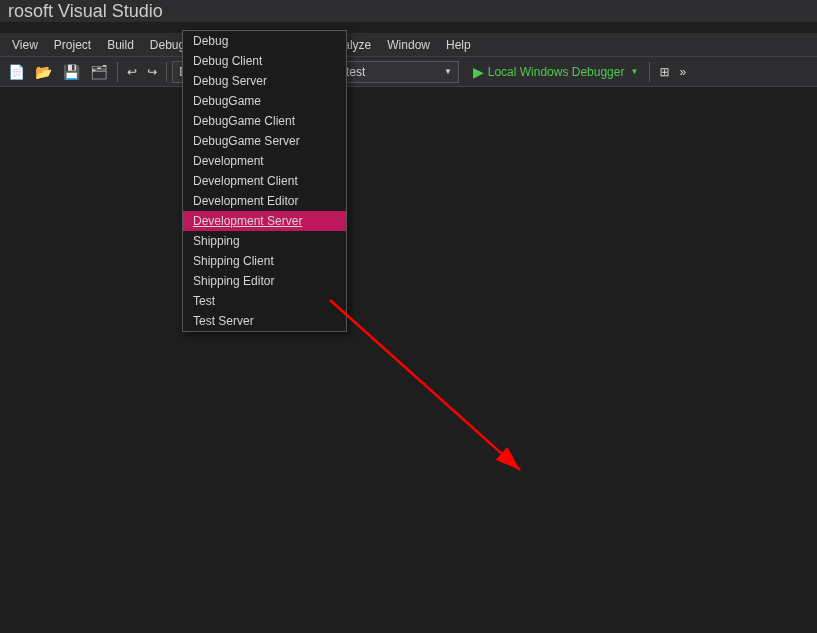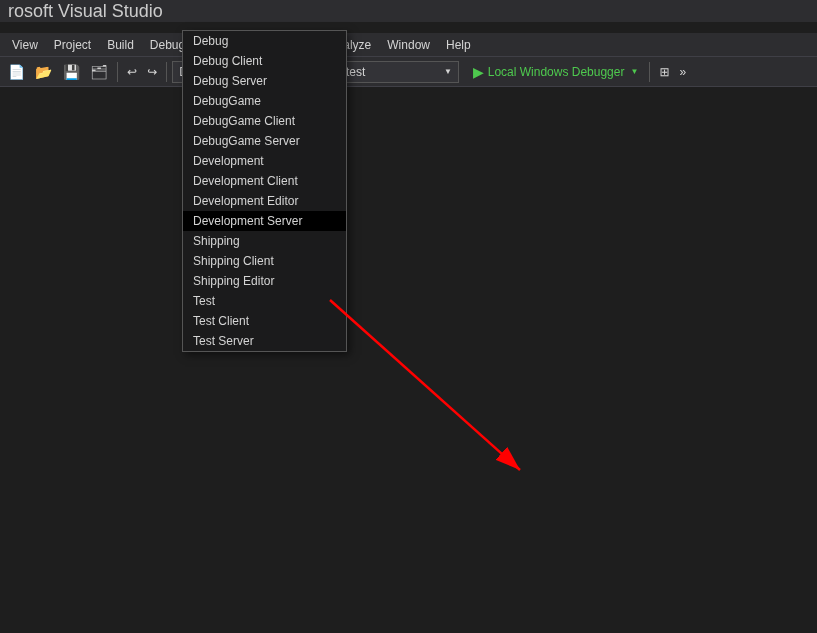--- a/index.html
+++ b/index.html
@@ -137,21 +137,22 @@
     }
 
     .dropdown-item {
       padding: 3px 10px;
       color: #d4d4d4;
       cursor: pointer;
       font-size: 12px;
       white-space: nowrap;
     }
     .dropdown-item.highlighted {
-      background-color: #000000;
+      background-color: #be185d;
+      text-decoration: underline;
     }
 
     
     .target-select {
       background-color: #333337;
       border: 1px solid #555;
       color: #d4d4d4;
       padding: 2px 6px;
       font-size: 12px;
       height: 22px;
@@ -284,21 +285,20 @@
     <div class="dropdown-item">DebugGame Client</div>
     <div class="dropdown-item">DebugGame Server</div>
     <div class="dropdown-item">Development</div>
     <div class="dropdown-item">Development Client</div>
     <div class="dropdown-item">Development Editor</div>
     <div class="dropdown-item highlighted">Development Server</div>
     <div class="dropdown-item">Shipping</div>
     <div class="dropdown-item">Shipping Client</div>
     <div class="dropdown-item">Shipping Editor</div>
     <div class="dropdown-item">Test</div>
-    <div class="dropdown-item">Test Client</div>
     <div class="dropdown-item">Test Server</div>
 
   </div>
 </div>
 
 <div class="main-area"></div>
 
 <svg class="arrow-overlay" viewBox="0 0 817 633" xmlns="http://www.w3.org/2000/svg">
 
   <defs>

